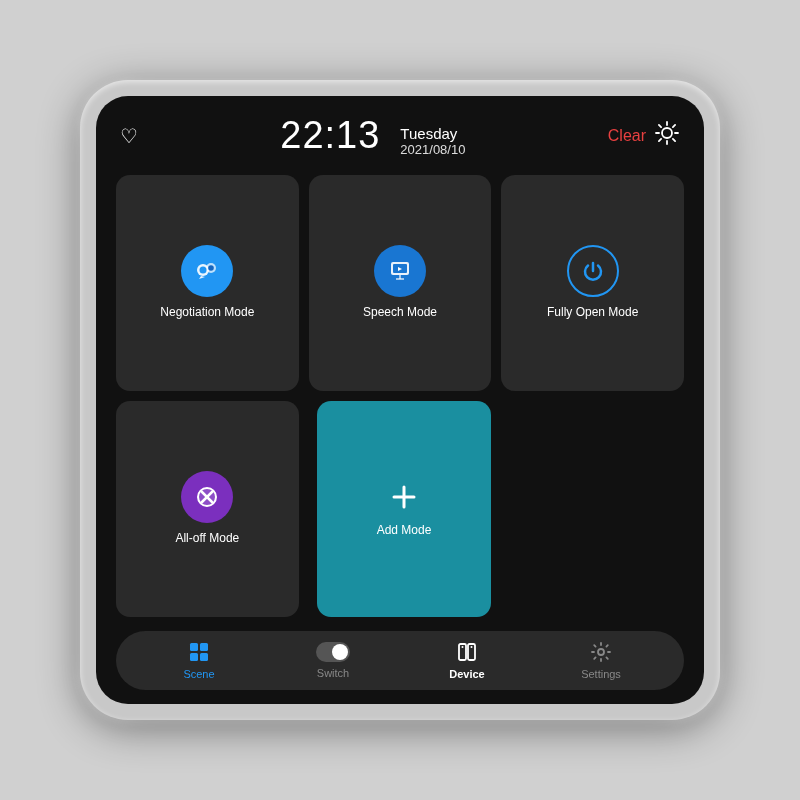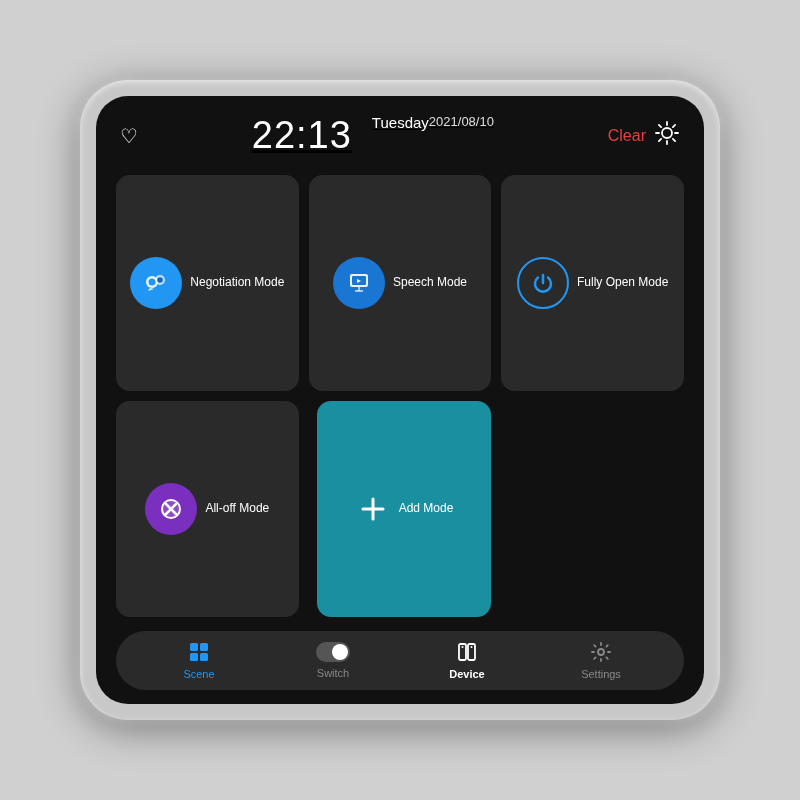--- a/index.html
+++ b/index.html
@@ -39,32 +39,32 @@
       margin-bottom: 18px;
       padding: 0 4px;
     }
     .heart-icon {
       color: white;
       font-size: 20px;
       line-height: 1;
     }
     .time-block {
       display: flex;
-      align-items: flex-start;
+      align-items: flex-end;
       gap: 20px;
-      text-decoration: underline;
     }
     .time-text {
       color: white;
       font-size: 38px;
       font-weight: 300;
       letter-spacing: 1px;
     }
     .date-block {
       display: flex;
+      flex-direction: column;
       align-items: flex-start;
     }
     .day-text {
       color: white;
       font-size: 15px;
       font-weight: 400;
     }
     .date-text {
       color: white;
       font-size: 13px;
@@ -91,21 +91,21 @@
       grid-template-columns: repeat(3, 1fr);
       grid-template-rows: repeat(2, 1fr);
       gap: 10px;
       flex: 1;
       margin-bottom: 14px;
     }
     .grid-item {
       background: #2a2a2a;
       border-radius: 14px;
       display: flex;
-      flex-direction: row;
+      flex-direction: column;
       align-items: center;
       justify-content: center;
       gap: 8px;
       cursor: pointer;
       padding: 12px 12px;
       transition: background 0.15s;
     }
     .grid-item.teal {
       background: #1a8fa0;
       margin-left: 8px;

